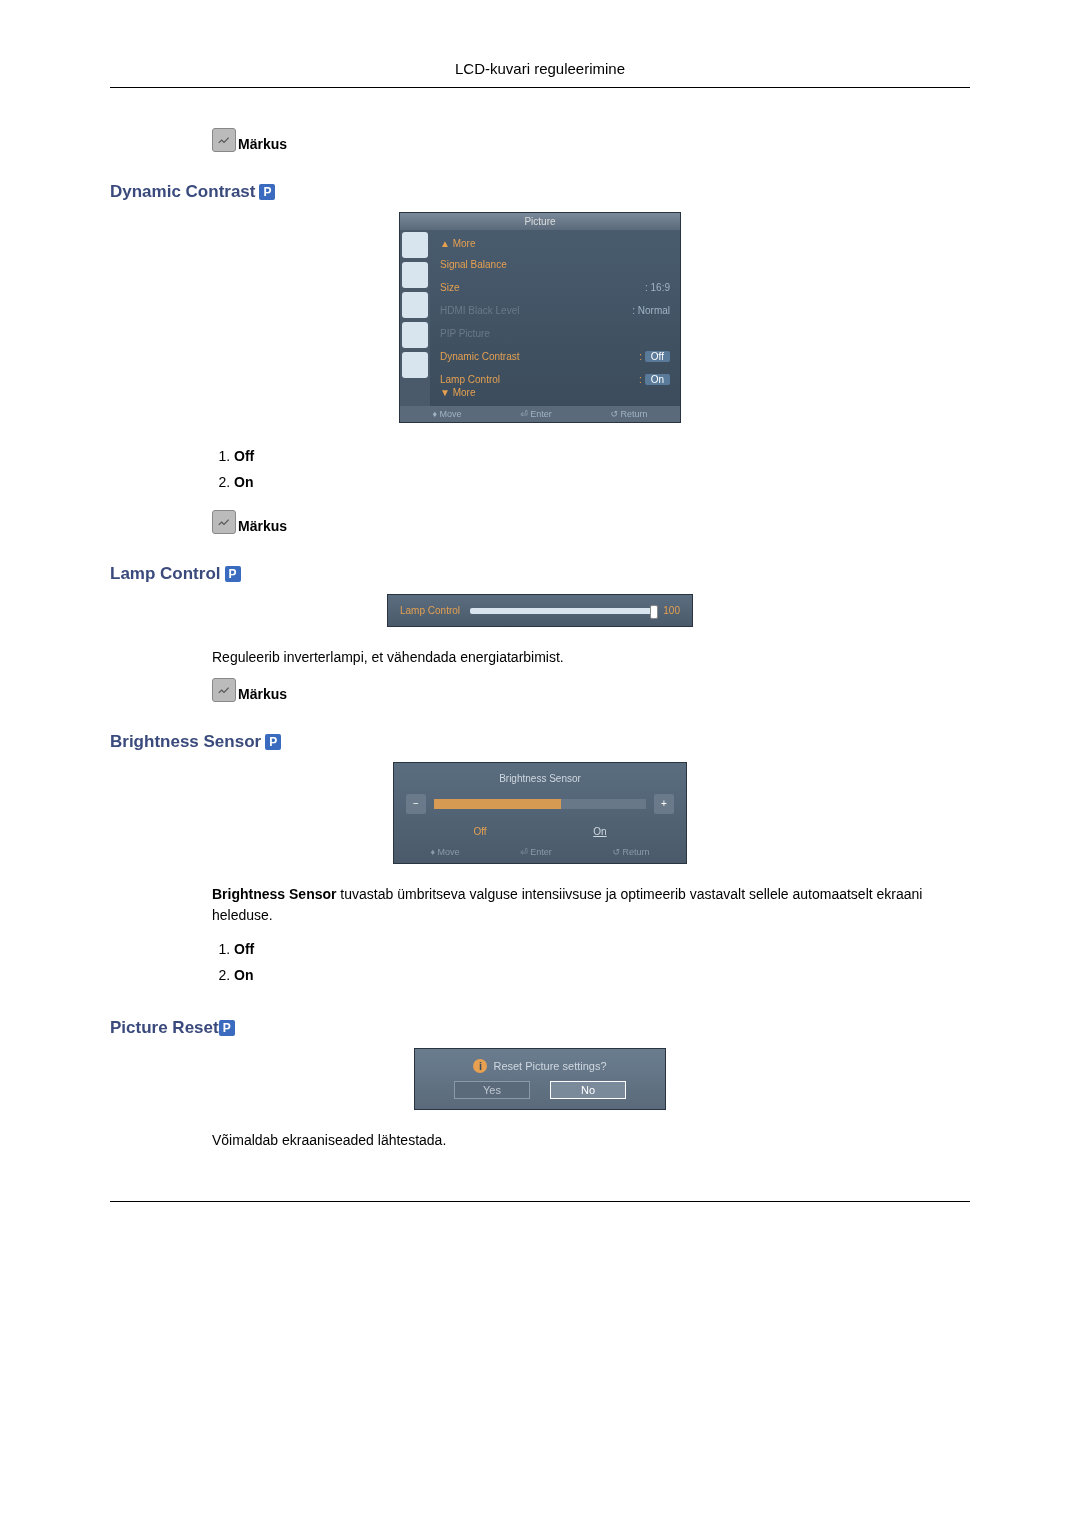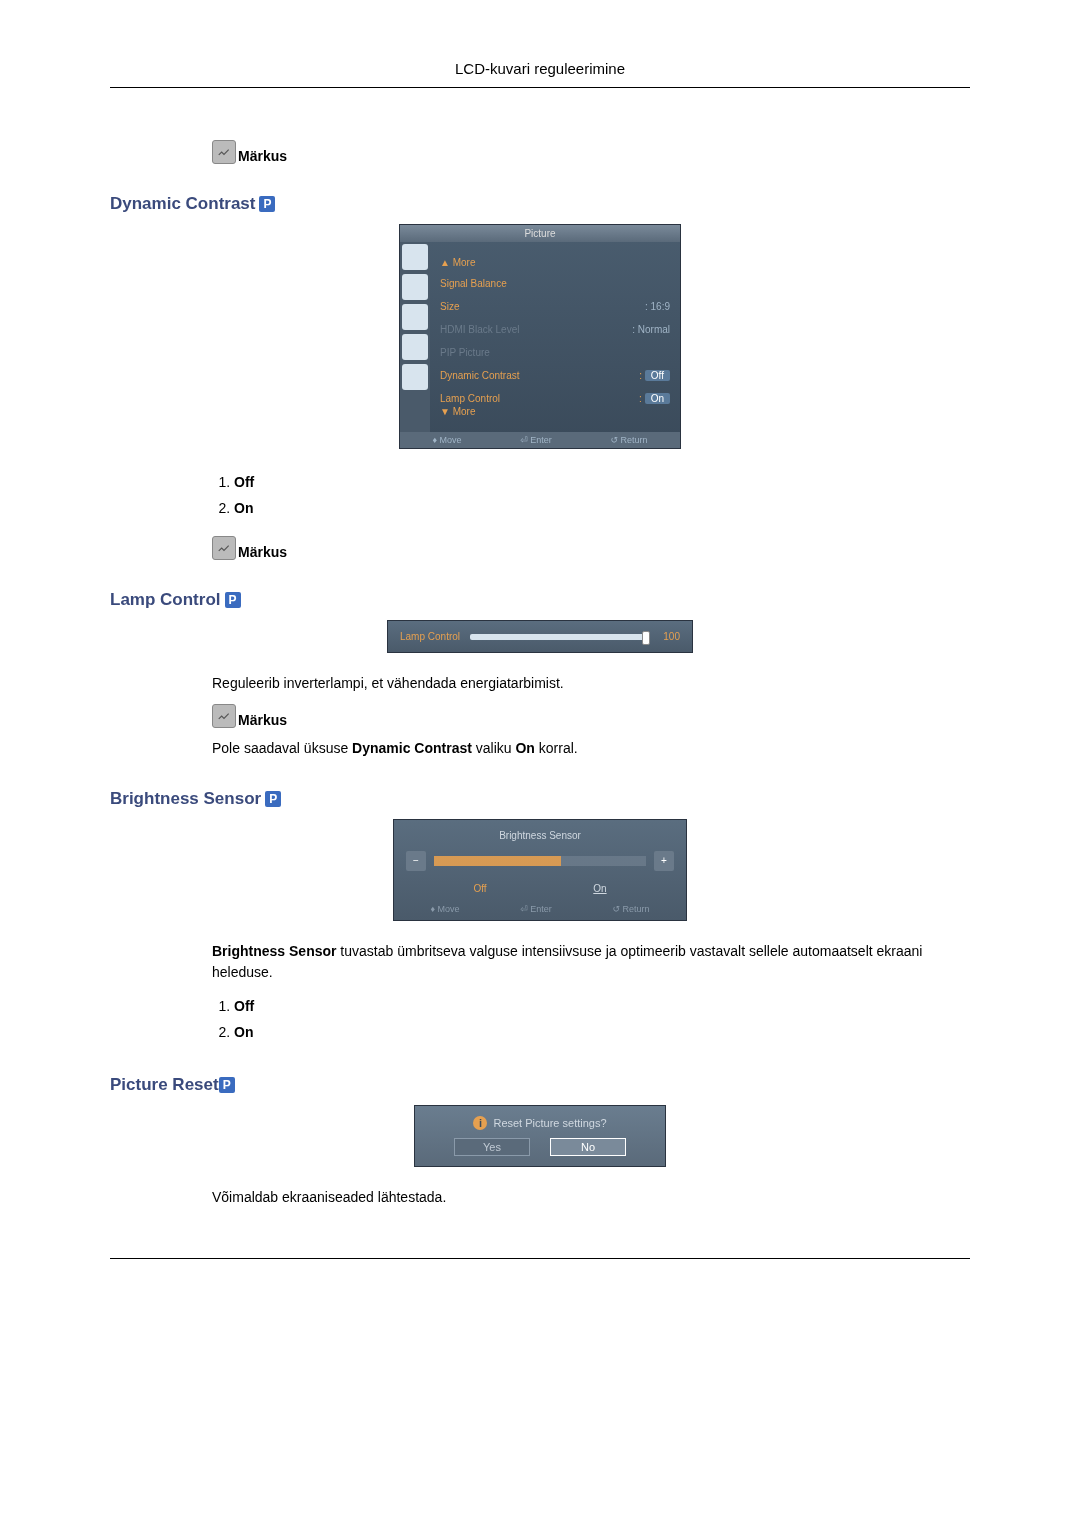--- a/index.html
+++ b/index.html
@@ -10,21 +10,21 @@
     padding: 60px 110px 80px 110px;
     width: 1080px;
     box-sizing: border-box;
     background: #fff;
   }
   .page-header {
     text-align: center;
     font-size: 15px;
     border-bottom: 1px solid #000;
     padding-bottom: 10px;
-    margin-bottom: 52px;
+    margin-bottom: 40px;
   }
   .content-indent {
     margin-left: 102px;
     margin-right: 0;
   }
   .note-line {
     display: flex;
     align-items: flex-end;
     margin-bottom: 8px;
     margin-top: 15px;
@@ -102,21 +102,21 @@
   }
   .osd1 .icons .ic {
     width: 26px;
     height: 26px;
     margin: 2px;
     background: #d8e4ee;
     border-radius: 3px;
   }
   .osd1 .menu {
     flex: 1;
-    padding: 15px 10px;
+    padding: 8px 10px;
     font-size: 10px;
   }
   .osd1 .menu .row {
     display: flex;
     justify-content: space-between;
     padding: 2px 0;
     margin-top: 8px;
   }
   .osd1 .menu .row.orange { color: #e6a050; }
   .osd1 .menu .row.dim { color: #6a7a8a; }
@@ -137,21 +137,21 @@
     border: 1px solid #2a3340;
     padding: 10px 12px;
     display: flex;
     align-items: center;
     font-size: 10px;
     color: #e6a050;
   }
   .osd2 .lbl { width: 70px; }
   .osd2 .bar { flex: 1; height: 6px; background: #d8e4ee; border-radius: 2px; position: relative; }
   .osd2 .bar .knob { position: absolute; right: 0; top: -3px; width: 6px; height: 12px; background: #fff; border: 1px solid #888; border-radius: 2px; }
-  .osd2 .val { width: 30px; text-align: right; color: #e6a050; }
+  .osd2 .val { width: 22px; text-align: right; color: #e6a050; }
   
   .osd3 {
     width: 280px;
     background: linear-gradient(#5a6d7f, #4a5a6a);
     border: 1px solid #2a3340;
     padding: 6px;
     font-size: 10px;
     color: #a0b4c6;
   }
   .osd3 .title {
@@ -352,23 +352,20 @@
 <div class="content-indent">
   <p class="para">Reguleerib inverterlampi, et vähendada energiatarbimist.</p>
   <div class="note-line" style="margin-top:0;">
     <span class="note-icon">
       <svg viewBox="0 0 24 24">
           <path d="M3 17l5-5 4 4 8-8" stroke="#555" stroke-width="2" fill="none"></path>
         </svg>
     </span>
     <span class="note-label">Märkus</span>
   </div>
-  <p class="para">
-    <span>Pole saadaval üksuse </span><span class="bold">Dynamic Contrast</span><span> valiku </span><span class="bold">On</span><span> korral.</span>
-  </p>
 </div>
 
 <div class="section-heading">
   <span>Brightness Sensor</span>
   <span class="p-icon">P</span>
 </div>
 
 <div class="osd-image osd3">
   <div class="title">Brightness Sensor</div>
   <div class="slider-row">

